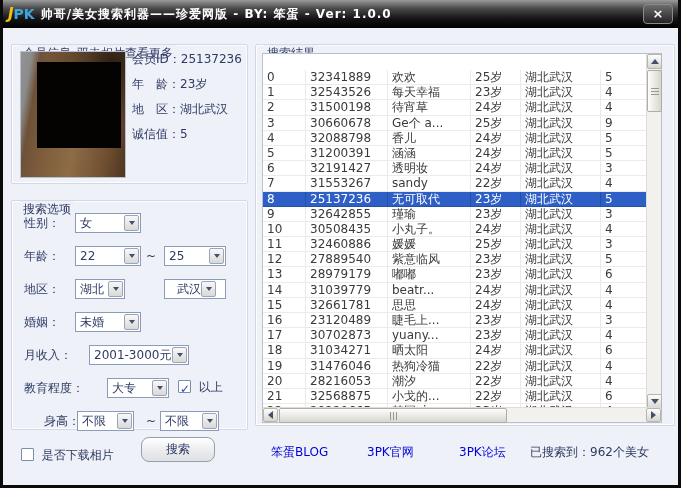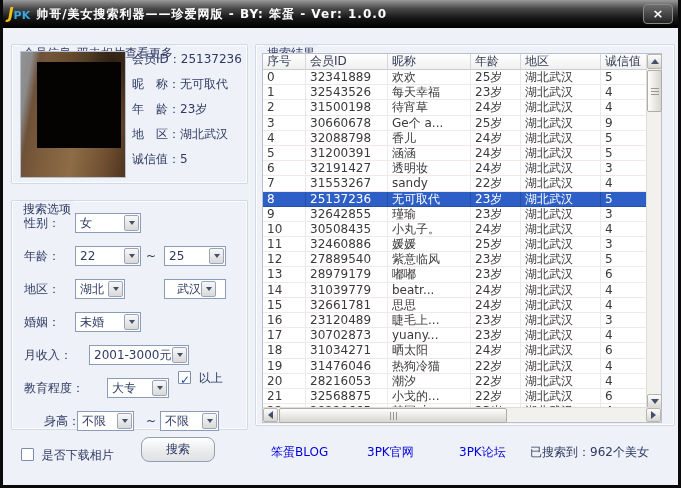--- a/index.html
+++ b/index.html
@@ -13,21 +13,21 @@
   }
 
   
   .titlebar {
     position:absolute; left:-3px; top:0; width:681px; height:28px;
     background:linear-gradient(180deg,#9a9a9a 0%,#4a4a4a 30%,#161616 65%,#000 100%);
     display:flex; align-items:center; padding:0 8px;
   }
   .logo { display:inline-flex; align-items:baseline; margin-right:6px; }
   .logo .lj { color:#f4c20d; font-weight:bold; font-style:italic; font-size:15px; }
-  .logo .lpk { color:#3aa7e0; font-weight:bold; font-size:11px; }
+  .logo .lpk { color:#3aa7e0; font-weight:bold; font-size:14px; }
   .title-text { color:#fff; font-weight:bold; font-size:12px; letter-spacing:1px; }
   .close-btn {
     position:absolute; right:8px; top:4px; width:30px; height:20px;
     background:linear-gradient(180deg,#6d6d6d,#232323);
     border:1px solid #8a8a8a; border-radius:4px;
     color:#fff; font-weight:bold; font-size:13px; line-height:18px; text-align:center;
     cursor:default;
   }
 
   
@@ -166,21 +166,20 @@
     <div class="close-btn">×</div>
   </div>
 
   <div class="groupbox" style="left:8px; top:44px; width:237px; height:140px;">
     <span class="legend">会员信息_双击相片查看更多</span>
     <div class="photo">
       <div class="censor"></div>
     </div>
     <div class="minfo">
       <div class="mline"><span>会员ID：</span><span>25137236</span></div>
-      <div class="mline"><span>昵　称：</span><span>无可取代</span></div>
       <div class="mline"><span>年　龄：</span><span>23岁</span></div>
       <div class="mline"><span>地　区：</span><span>湖北武汉</span></div>
       <div class="mline"><span>诚信值：</span><span>5</span></div>
     </div>
   </div>
 
   <div class="groupbox" style="left:8px; top:200px; width:237px; height:230px;">
     <span class="legend">搜索选项</span>
 
     <span class="lbl" style="left:12px; top:12px;">性别：</span>
@@ -236,21 +235,21 @@
         </span>
     </div>
 
     <span class="lbl" style="left:12px; top:177px;">教育程度：</span>
     <div class="dd" style="left:95px; top:177px; width:62px;">
       <span>大专</span>
       <span class="dd-btn">
           <span class="tri-down"></span>
         </span>
     </div>
-    <span class="lbl" style="left:166px; top:166px;">
+    <span class="lbl" style="left:166px; top:175px;">
       <span class="checkbox checked"></span>
       <span class="cb-label">以上</span>
     </span>
 
     <span class="lbl" style="left:12px; top:210px;margin-left:20px;">身高：</span>
     <div class="dd" style="left:65px; top:210px; width:57px;">
       <span>不限</span>
       <span class="dd-btn">
           <span class="tri-down"></span>
         </span>
@@ -267,28 +266,20 @@
   <span class="lbl" style="left:18px; top:444px;">
     <span class="checkbox"></span>
     <span class="cb-label">是否下载相片</span>
   </span>
   <div class="search-btn">搜索</div>
 
   <div class="groupbox" style="left:252px; top:44px; width:420px; height:382px;">
     <span class="legend">搜索结果</span>
 
     <div class="table">
-      <div class="thead">
-        <span class="hcell c0">序号</span>
-        <span class="hcell c1">会员ID</span>
-        <span class="hcell c2">昵称</span>
-        <span class="hcell c3">年龄</span>
-        <span class="hcell c4">地区</span>
-        <span class="hcell c5">诚信值</span>
-      </div>
 
       <div class="rows">
           <div class="trow">
             <span class="cell c0">0</span>
             <span class="cell c1">32341889</span>
             <span class="cell c2">欢欢</span>
             <span class="cell c3">25岁</span>
             <span class="cell c4">湖北武汉</span>
             <span class="cell c5">5</span>
           </div>

